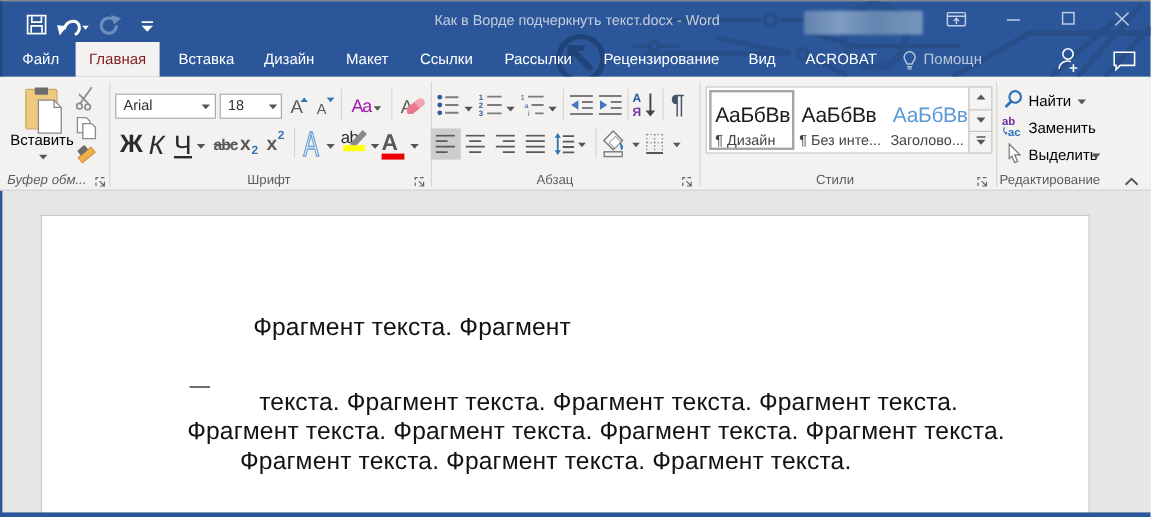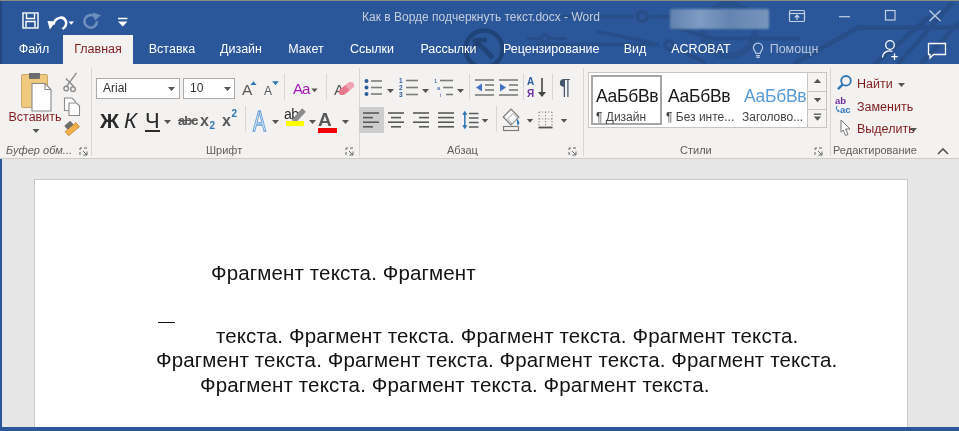--- a/index.html
+++ b/index.html
@@ -14,21 +14,21 @@
   #leftedge { left:0; top:1px; width:2px; height:63px; background:#24477f; }
   .ttl { color:#c3cddd; font-size:12px; line-height:12px; }
   .tab { position:absolute; top:0; height:29px; line-height:29px; color:#ffffff; font-size:12.5px; text-align:center; }
   #activetab { position:absolute; left:63px; top:0; width:70px; height:29px; background:#f3f2f1; color:#7f1d1d; line-height:29px; text-align:center; font-size:12.5px; }
   
   #ribbon { left:0; top:64px; width:959px; height:95px; background:#f3f2f1; border-bottom:1px solid #cfcdcb; }
   .vsep { position:absolute; top:4px; width:1px; height:88px; background:#d9d6d3; }
   .glabel { position:absolute; top:80px; font-size:11px; color:#605e5c; white-space:nowrap; }
   .launch { position:absolute; top:83px; width:10px; height:10px; }
   .combo { position:absolute; background:#fff; border:1px solid #ababab; font-size:12px; color:#333; }
-  .rtxt { color:#7f1d1d; }
+  .rtxt { color:#000000; }
   
   #docarea { left:0; top:159px; width:959px; height:268px; background:#e7e6e6; }
   #docleft { left:0; top:159px; width:2px; height:272px; background:#2b579a; }
   #page { left:34px; top:179px; width:874px; height:252px; background:#ffffff; border:1px solid #c9c8c7; border-bottom:none; }
   .dline { position:absolute; font-size:20.5px; line-height:20.5px; color:#131313; white-space:nowrap; letter-spacing:0.12px; }
   #statusbar { left:0; top:427px; width:959px; height:4px; background:#2b579a; }
 </style>
 </head>
 <body>
 <div id="app">
@@ -201,21 +201,21 @@
       <g transform="rotate(-40 10.5 9.5)">
         <rect x="3" y="8.5" width="14" height="5.5" fill="#f2b04a" stroke="#c98f35" stroke-width="0.8"></rect>
         <rect x="6" y="3.5" width="8" height="5" rx="1" fill="#6d6d6d"></rect>
       </g>
     </svg>
 
     <div class="combo" style="left:96px; top:14px; width:84px; height:21px; line-height:19px; padding-left:6px;">Arial</div>
     <svg class="abs" style="left:167px; top:22px;" width="9" height="6" viewBox="0 0 9 6">
         <path d="M1,1 h7 l-3.5,4 z" fill="#555"></path>
       </svg>
-    <div class="combo" style="left:183px; top:14px; width:52px; height:21px; line-height:19px; padding-left:6px;">10</div>
+    <div class="combo" style="left:183px; top:14px; width:52px; height:21px; line-height:19px; padding-left:6px;">18</div>
     <svg class="abs" style="left:223px; top:22px;" width="9" height="6" viewBox="0 0 9 6">
         <path d="M1,1 h7 l-3.5,4 z" fill="#555"></path>
       </svg>
 
     <div class="abs" style="left:242px; top:17.5px; font-size:15.5px; line-height:15.5px; color:#595959;">А</div>
     <svg class="abs" style="left:249.5px; top:16.5px;" width="7" height="4.5" viewBox="0 0 7 4.5">
         <path d="M3.5,0.3 L6.8,4.2 H0.2 Z" fill="#2e75b6"></path>
       </svg>
     <div class="abs" style="left:264px; top:20.6px; font-size:12px; line-height:12px; color:#595959;">А</div>
     <svg class="abs" style="left:271.5px; top:16.5px;" width="7" height="4.5" viewBox="0 0 7 4.5">

